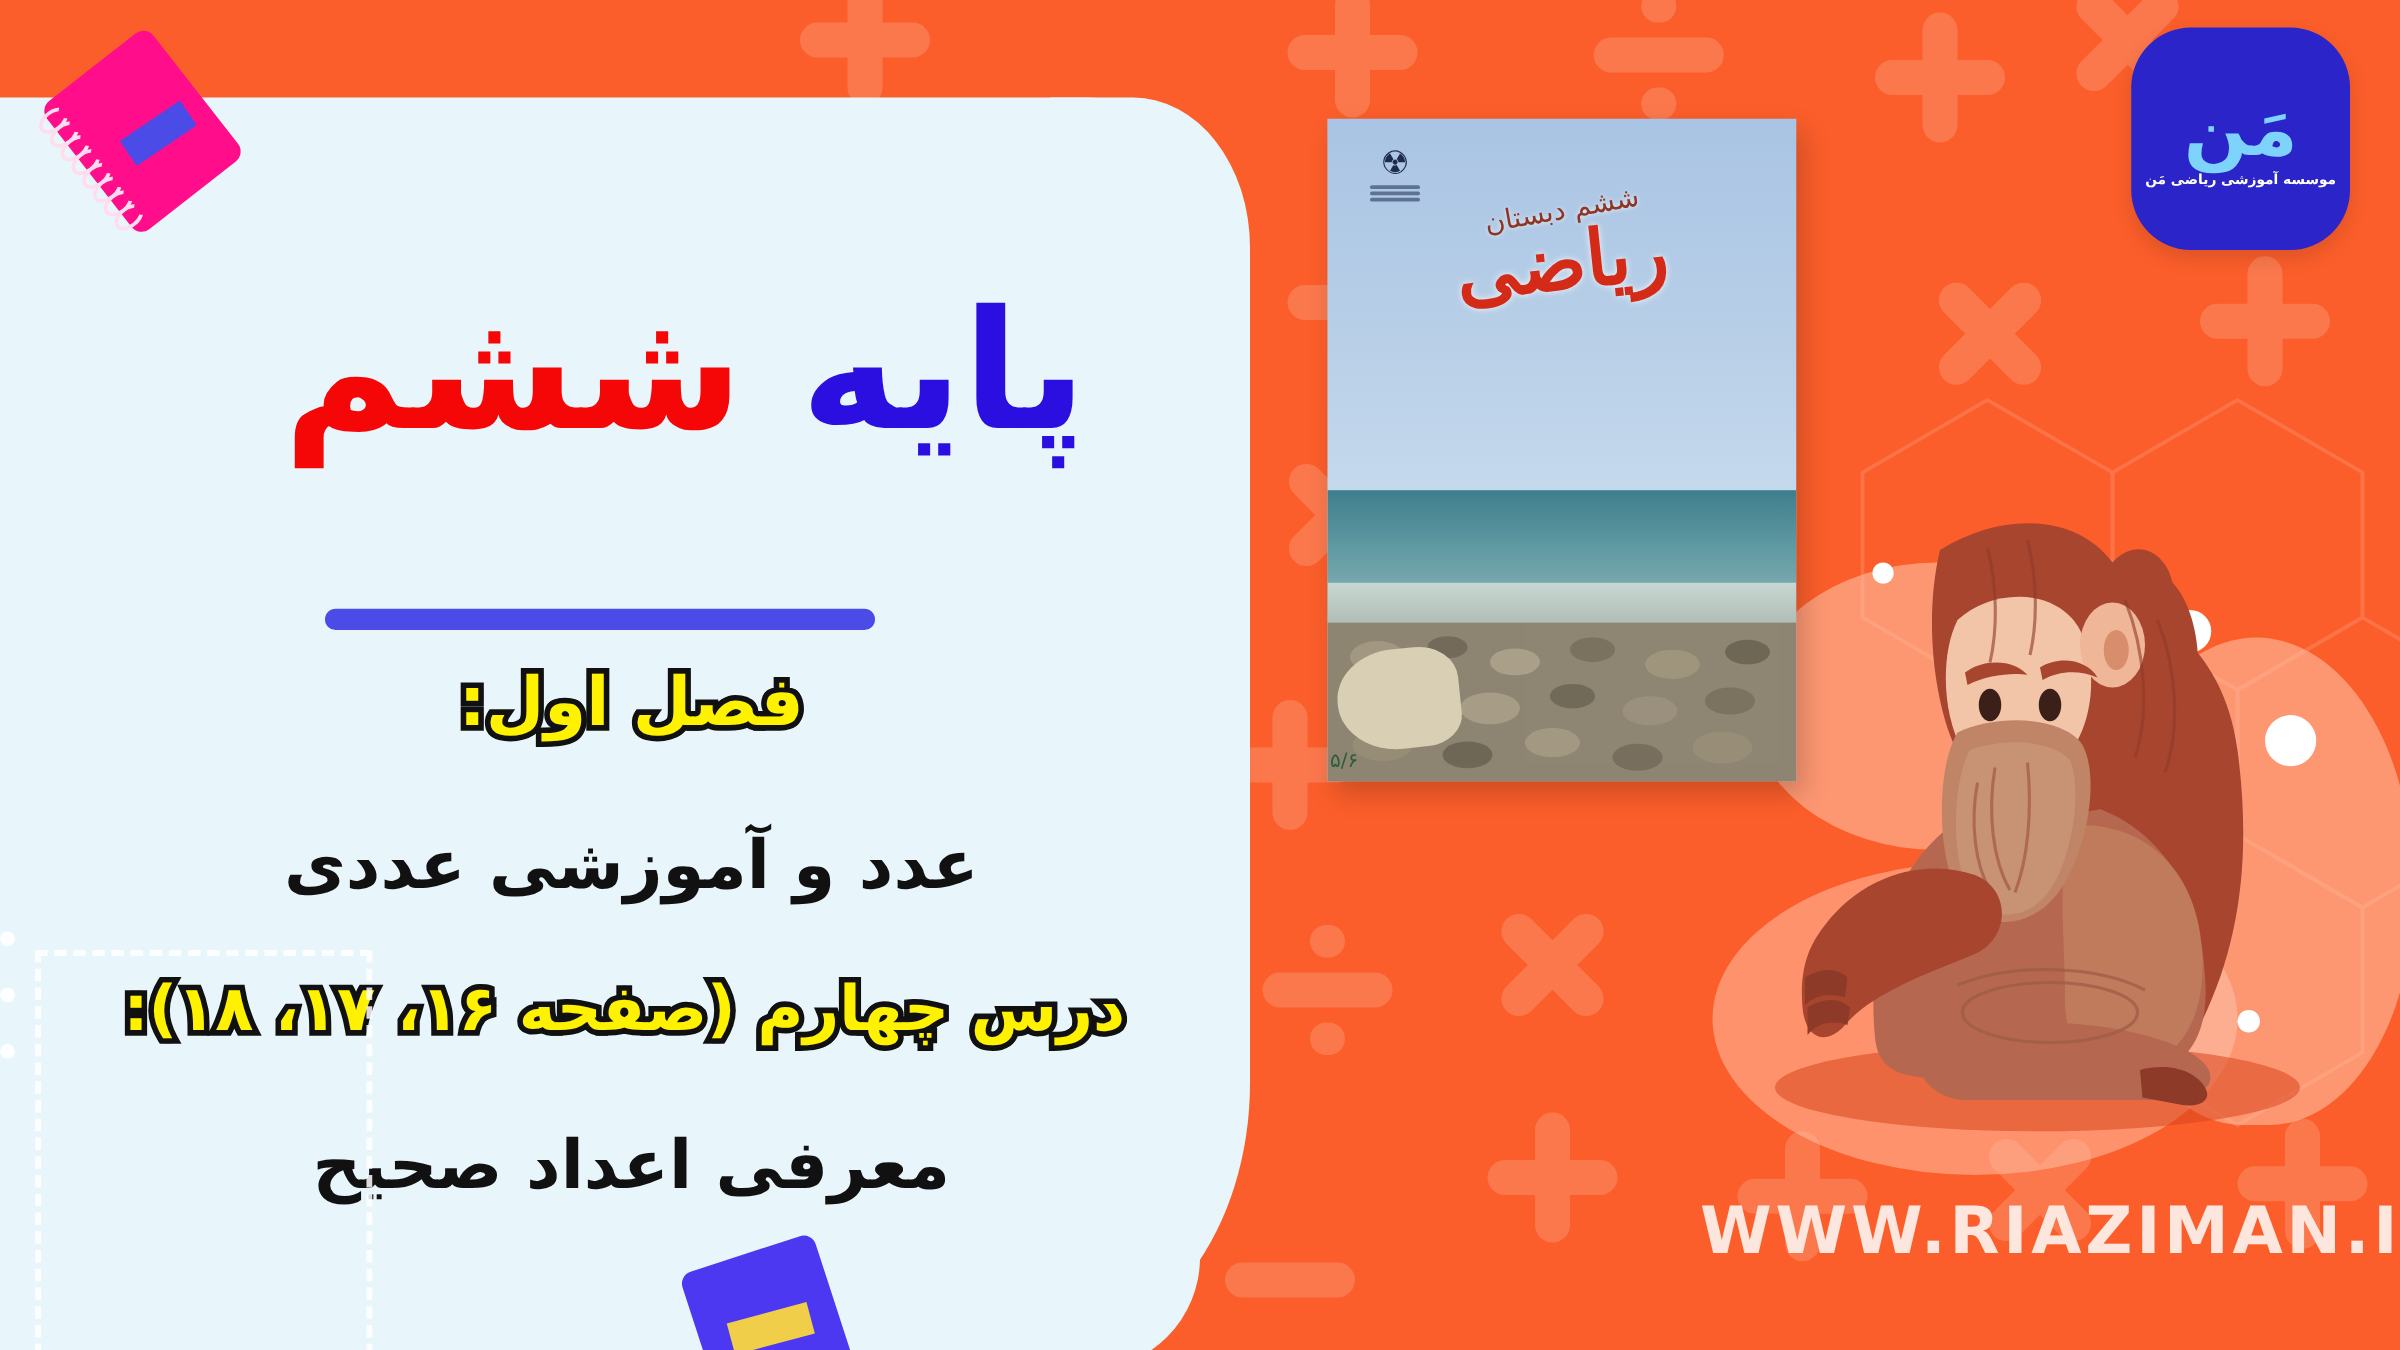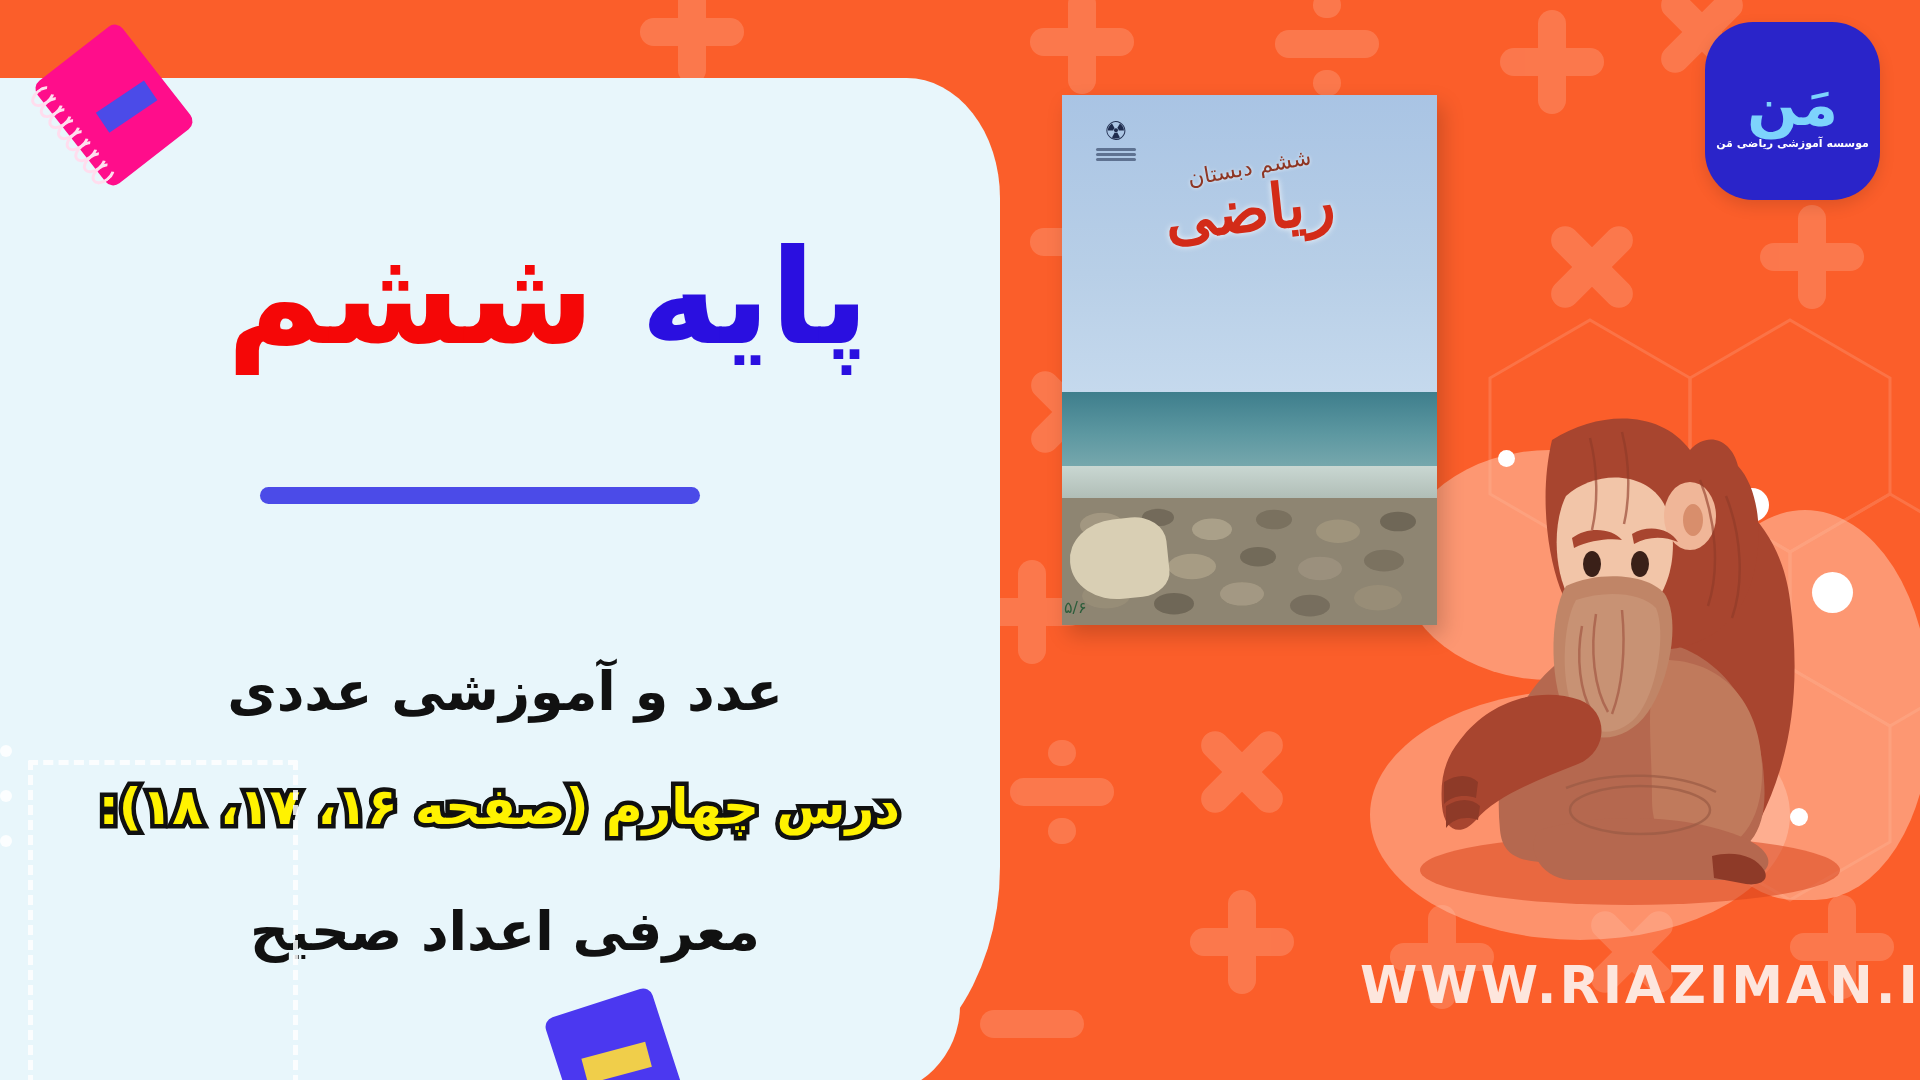--- a/index.html
+++ b/index.html
@@ -373,20 +373,21 @@
   <div id="card"></div>
   <div id="cardcurve"></div>
 
   <div id="title2" class="titleline">
     <span class="blue">پایه</span>
     <span class="red">ششم</span>
   </div>
 
   <div id="rule"></div>
 
+  <div id="chapter" class="yellowhead">فصل اول:</div>
   <div id="topic" class="blackline">عدد و آموزشی عددی</div>
   <div id="lesson" class="yellowhead">درس چهارم (صفحه ۱۶، ۱۷، ۱۸):</div>
   <div id="subtopic" class="blackline">معرفی اعداد صحیح</div>
 
   <div id="notepink">
     <div class="spiral">
       <i style="top:0"></i>
         <i style="top:14px"></i>
         <i style="top:28px"></i>
         <i style="top:42px"></i>

